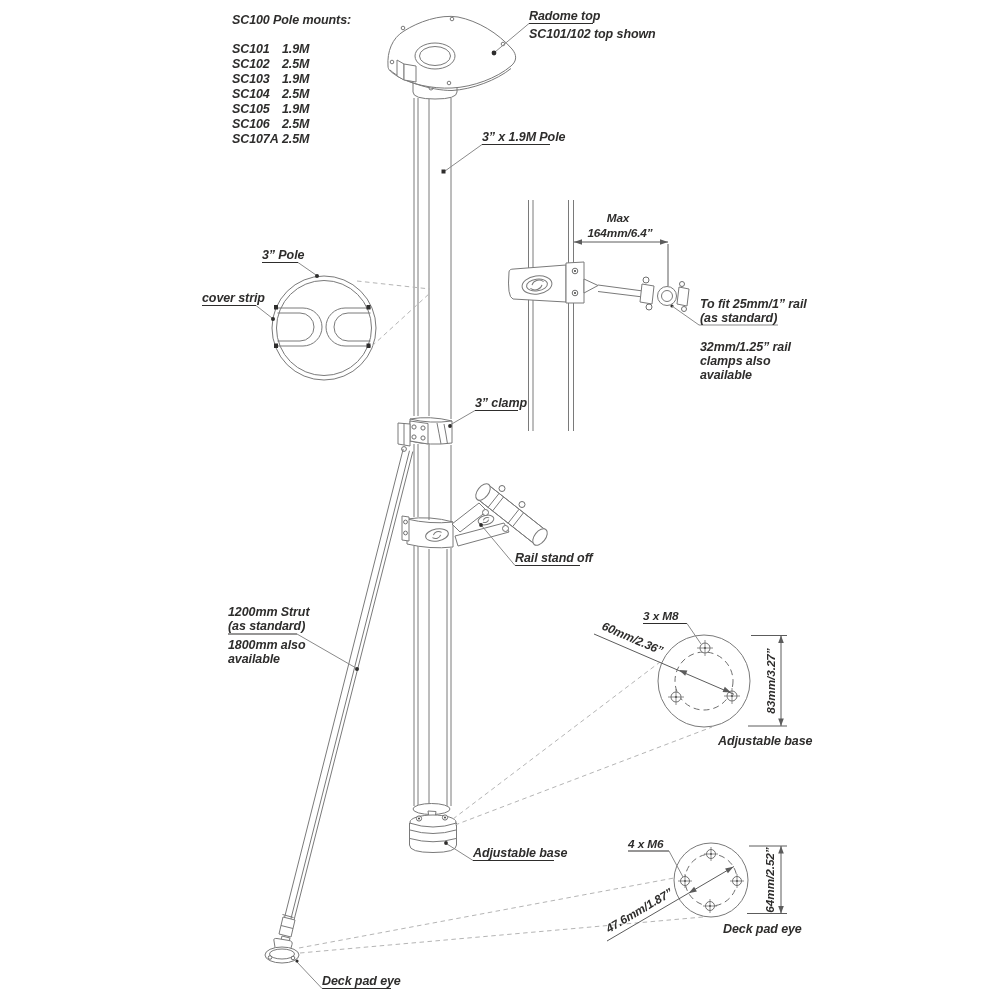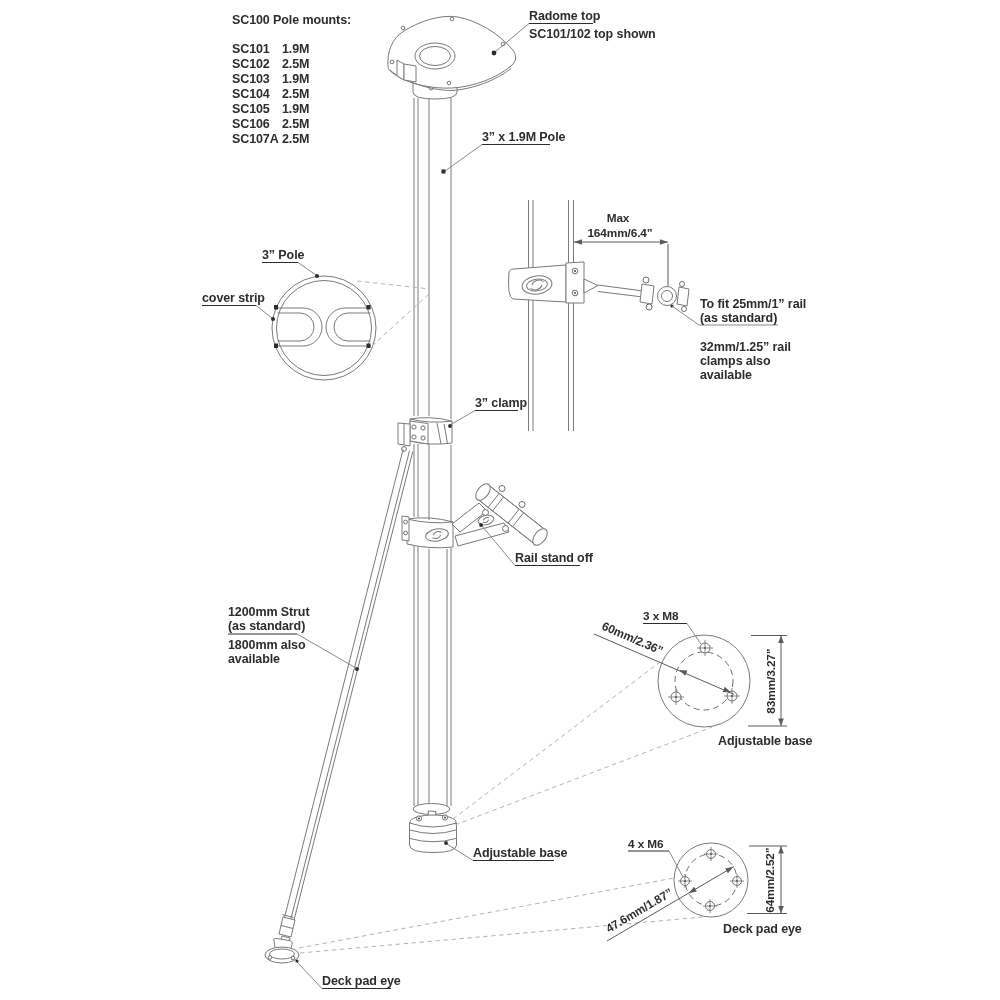--- a/index.html
+++ b/index.html
@@ -1,16 +1,16 @@
 <!DOCTYPE html>
 <html><head>
 <meta charset="utf-8">
 <style>
   html,body{margin:0;padding:0;background:#fff;}
-  #stage{position:relative;width:1000px;height:1000px;background:#ffffff;overflow:hidden;}
+  #stage{position:relative;width:1000px;height:1000px;background:#ffffff;overflow:hidden;font-style:italic;}
   svg{position:absolute;left:0;top:0;}
   text{font-family:"Liberation Sans",sans-serif;font-weight:700;fill:#2e2d2c;letter-spacing:-0.1px;}
   .t  {font-size:12.5px;}
   .td {font-size:11.8px;}
   .ln  {stroke:#7a7a7a;fill:none;stroke-width:1;}
   .lnw {stroke:#7a7a7a;fill:#ffffff;stroke-width:1;}
   .lead{stroke:#8a8a8a;fill:none;stroke-width:1;}
   .u   {stroke:#2e2d2c;stroke-width:1.15;}
   .dash {stroke:#b5b5b5;stroke-dasharray:4.5 3.5;fill:none;stroke-width:1;}
   .dashc{stroke:#6f6f6f;stroke-dasharray:6 4;fill:none;stroke-width:1;}

